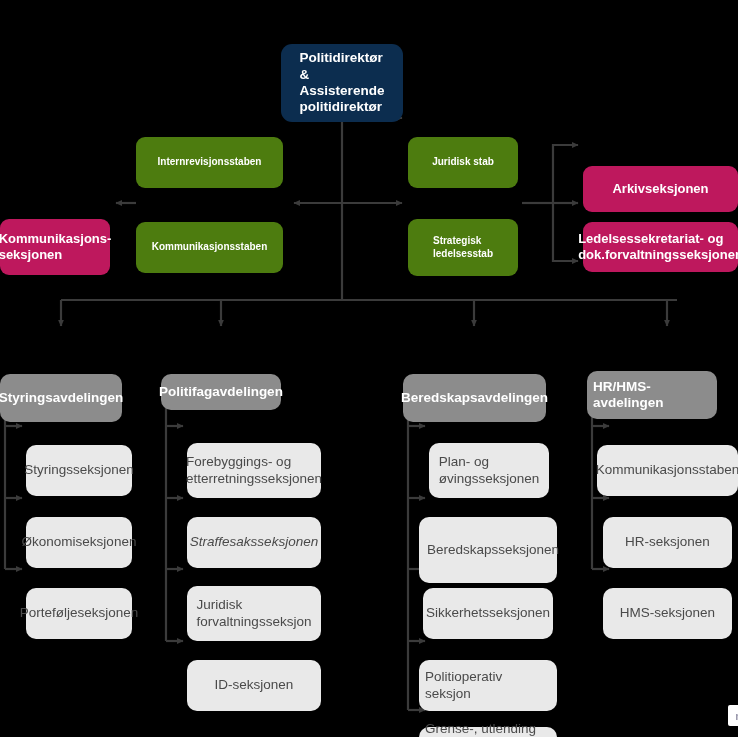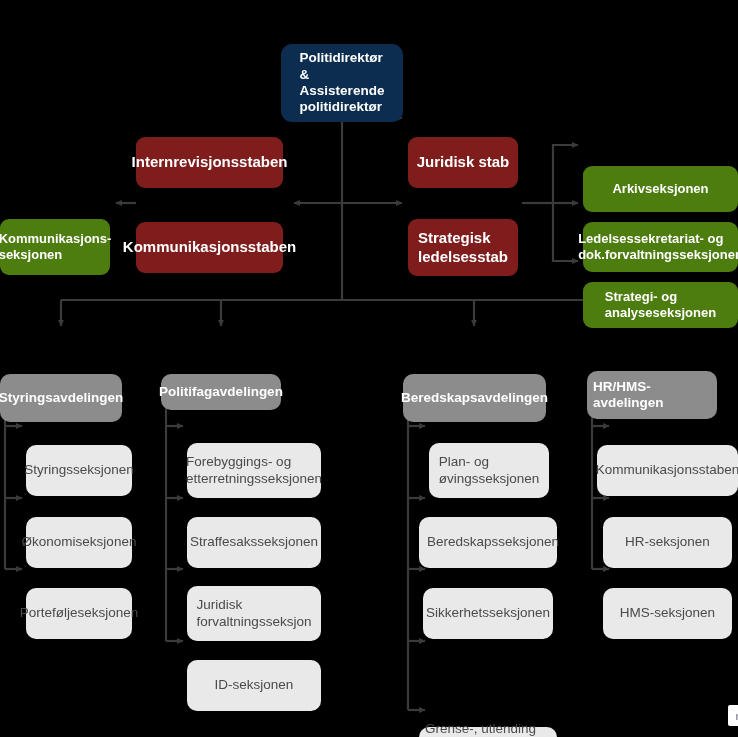--- a/index.html
+++ b/index.html
@@ -35,27 +35,27 @@
   }
   
   .lvl-director{
     background:#0c2d4f;
     color:#ffffff;
     font-size:13.5px;
     font-weight:600;
     border-radius:11px;
   }
   .lvl-staff{
-    background:#7f1d1d;
-    color:#ffffff;
-    font-size:15px;
+    background:#4d7c0f;
+    color:#ffffff;
+    font-size:10px;
     font-weight:600;
   }
   .lvl-section-blue{
-    background:#4d7c0f;
+    background:#be185d;
     color:#ffffff;
     font-size:13px;
     font-weight:600;
   }
   .lvl-department{
     background:#8c8c8c;
     color:#ffffff;
     font-size:13.5px;
     font-weight:600;
     border-radius:10px;
@@ -155,46 +155,45 @@
 ledelsesstab</div>
 
   <div class="node lvl-section-blue" style="left:0px;top:175px;width:110px;height:56px;">Kommunikasjons-
 seksjonen</div>
 
   <div class="node lvl-section-blue" style="left:583px;top:122px;width:155px;height:46px;">Arkivseksjonen</div>
 
   <div class="node lvl-section-blue" style="left:583px;top:178px;width:155px;height:50px;">Ledelsessekretariat- og
 dok.forvaltningsseksjonen</div>
 
-  <div class="node lvl-section-blue" style="left:583px;top:238px;width:155px;height:46px;">Strategi- og
-analyseseksjonen</div>
 
   <div class="node lvl-department" style="left:0px;top:330px;width:122px;height:48px;">Styringsavdelingen</div>
 
   <div class="node lvl-department" style="left:161px;top:330px;width:120px;height:36px;">Politifagavdelingen</div>
 
   <div class="node lvl-department" style="left:403px;top:330px;width:143px;height:48px;">Beredskapsavdelingen</div>
 
   <div class="node lvl-department" style="left:587px;top:327px;width:130px;height:48px;">HR/HMS-avdelingen</div>
 
   <div class="node lvl-unit" style="left:26px;top:401px;width:106px;height:51px;">Styringsseksjonen</div>
   <div class="node lvl-unit" style="left:26px;top:473px;width:106px;height:51px;">Økonomiseksjonen</div>
   <div class="node lvl-unit" style="left:26px;top:544px;width:106px;height:51px;">Porteføljeseksjonen</div>
 
   <div class="node lvl-unit" style="left:187px;top:399px;width:134px;height:55px;">Forebyggings- og
 etterretningsseksjonen</div>
-  <div class="node lvl-unit" style="left:187px;top:473px;width:134px;height:51px;">Straffesaksseksjonen</div>
+  <div class="node lvl-unit" style="left:187px;top:473px;width:134px;height:51px;font-style:italic;">Straffesaksseksjonen</div>
   <div class="node lvl-unit" style="left:187px;top:542px;width:134px;height:55px;">Juridisk
 forvaltningsseksjon</div>
   <div class="node lvl-unit" style="left:187px;top:616px;width:134px;height:51px;">ID-seksjonen</div>
 
   <div class="node lvl-unit" style="left:429px;top:399px;width:120px;height:55px;">Plan- og
 øvingsseksjonen</div>
-  <div class="node lvl-unit" style="left:419px;top:473px;width:138px;height:51px;padding-left:16px;">Beredskapsseksjonen</div>
+  <div class="node lvl-unit" style="left:419px;top:473px;width:138px;height:66px;padding-left:16px;">Beredskapsseksjonen</div>
   <div class="node lvl-unit" style="left:423px;top:544px;width:130px;height:51px;">Sikkerhetsseksjonen</div>
+  <div class="node lvl-unit" style="left:419px;top:616px;width:138px;height:51px;">Politioperativ seksjon</div>
   <div class="node lvl-unit" style="left:419px;top:683px;width:138px;height:54px;">Grense-, utlending og
 Internasjonal seksjon</div>
 
   <div class="node lvl-unit" style="left:597px;top:401px;width:141px;height:51px;">Kommunikasjonsstaben</div>
   <div class="node lvl-unit" style="left:603px;top:473px;width:129px;height:51px;">HR-seksjonen</div>
   <div class="node lvl-unit" style="left:603px;top:544px;width:129px;height:51px;">HMS-seksjonen</div>
 
   <div class="watermark" style="left:692px;top:705px;width:40px;height:21px;margin-left:36px;">miro</div>
 
 </div>

